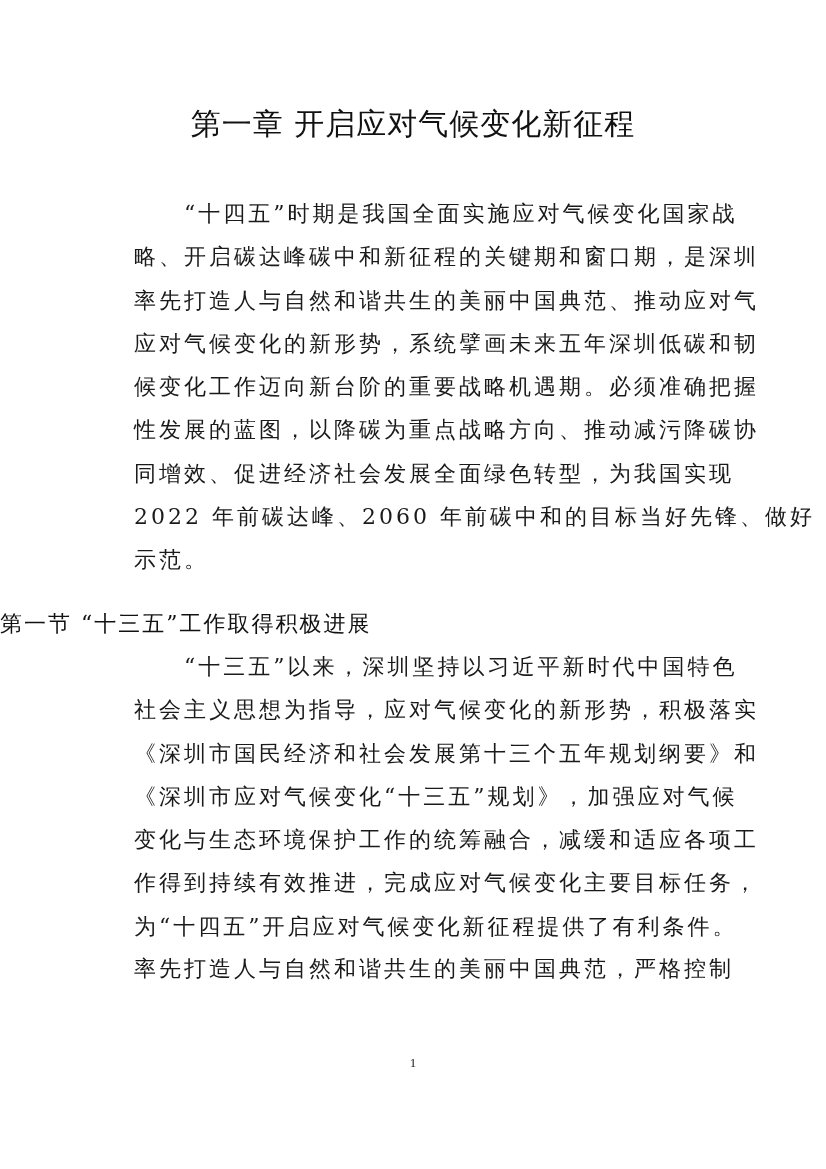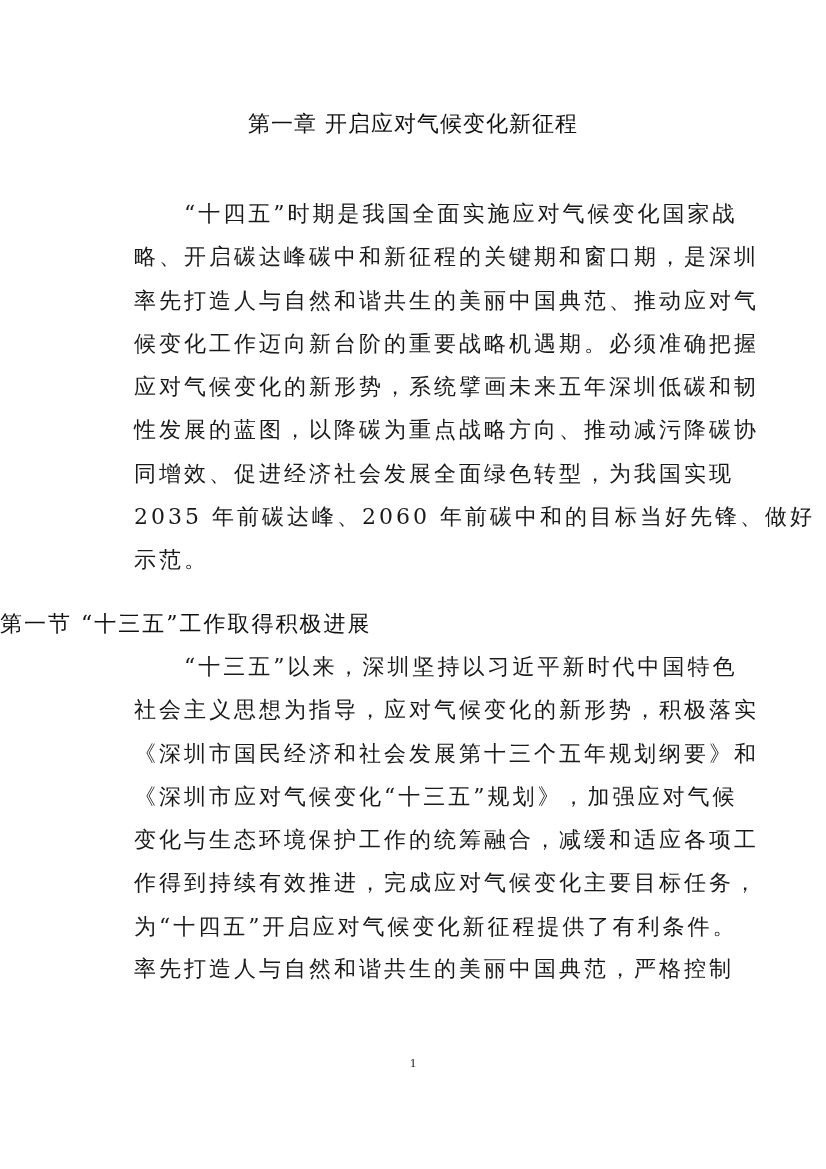--- a/index.html
+++ b/index.html
@@ -1,21 +1,21 @@
 <!DOCTYPE html>
 <html><head>
 <meta charset="utf-8">
 <style>
   html, body { margin: 0; padding: 0; background: #ffffff; }
   body { width: 826px; height: 1169px; position: relative; overflow: hidden; color: #111; }
   .page { position: absolute; left: 0; top: 0; width: 826px; height: 1169px; background: #fff; }
   .chapter-title {
     position: absolute; left: 0; width: 826px; top: 104px;
     text-align: center; font-family: "DejaVu Sans", "Liberation Sans", sans-serif;
-    font-size: 22px; line-height: 40px; color: #111; letter-spacing: 1px;
+    font-size: 30px; line-height: 40px; color: #111; letter-spacing: 1px;
   }
   .body-block {
     position: absolute; left: 134px; width: 576px;
     font-family: "DejaVu Serif", "Liberation Serif", serif;
     font-size: 22px; line-height: 43.3px; color: #1a1a1a;
     text-align: justify; text-justify: inter-character; letter-spacing: 3px;
   }
   .line { display: block; white-space: nowrap; text-align-last: justify; text-align: justify; }
   .line.last { text-align-last: left; }
   .section-title {
@@ -33,25 +33,25 @@
 <body>
 
 <div class="page">
 
   <div class="chapter-title">第一章 开启应对气候变化新征程</div>
 
   <div class="body-block" style="top:192px;">
     <span class="line">　　“十四五”时期是我国全面实施应对气候变化国家战</span>
     <span class="line">略、开启碳达峰碳中和新征程的关键期和窗口期，是深圳</span>
     <span class="line">率先打造人与自然和谐共生的美丽中国典范、推动应对气</span>
+    <span class="line">应对气候变化的新形势，系统擘画未来五年深圳低碳和韧</span>
     <span class="line">候变化工作迈向新台阶的重要战略机遇期。必须准确把握</span>
-    <span class="line">应对气候变化的新形势，系统擘画未来五年深圳低碳和韧</span>
     <span class="line">性发展的蓝图，以降碳为重点战略方向、推动减污降碳协</span>
     <span class="line">同增效、促进经济社会发展全面绿色转型，为我国实现</span>
-    <span class="line">2035 年前碳达峰、2060 年前碳中和的目标当好先锋、做好</span>
+    <span class="line">2022 年前碳达峰、2060 年前碳中和的目标当好先锋、做好</span>
     <span class="line last">示范。</span>
   </div>
 
   <div class="section-title">第一节 “十三五”工作取得积极进展</div>
 
   <div class="body-block" style="top:645px;">
     <span class="line">　　“十三五”以来，深圳坚持以习近平新时代中国特色</span>
     <span class="line">社会主义思想为指导，应对气候变化的新形势，积极落实</span>
     <span class="line">《深圳市国民经济和社会发展第十三个五年规划纲要》和</span>
     <span class="line">《深圳市应对气候变化“十三五”规划》，加强应对气候</span>

